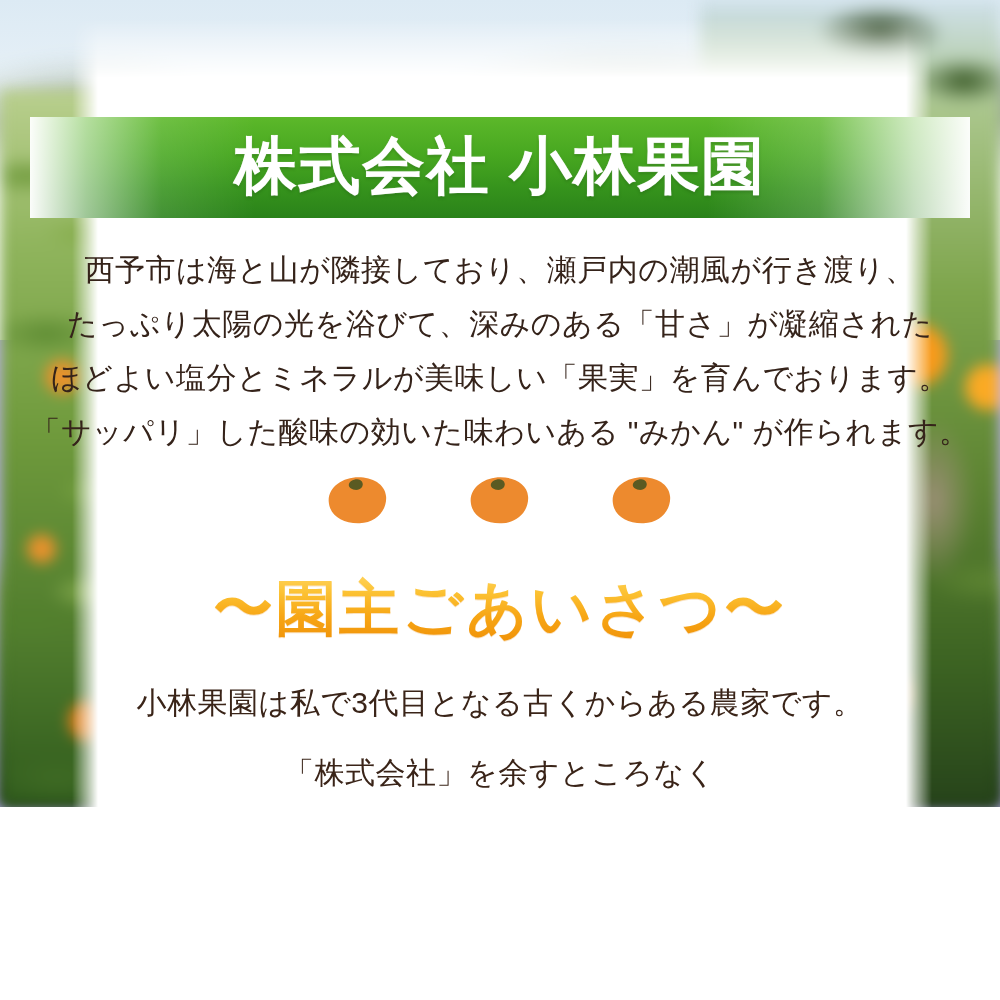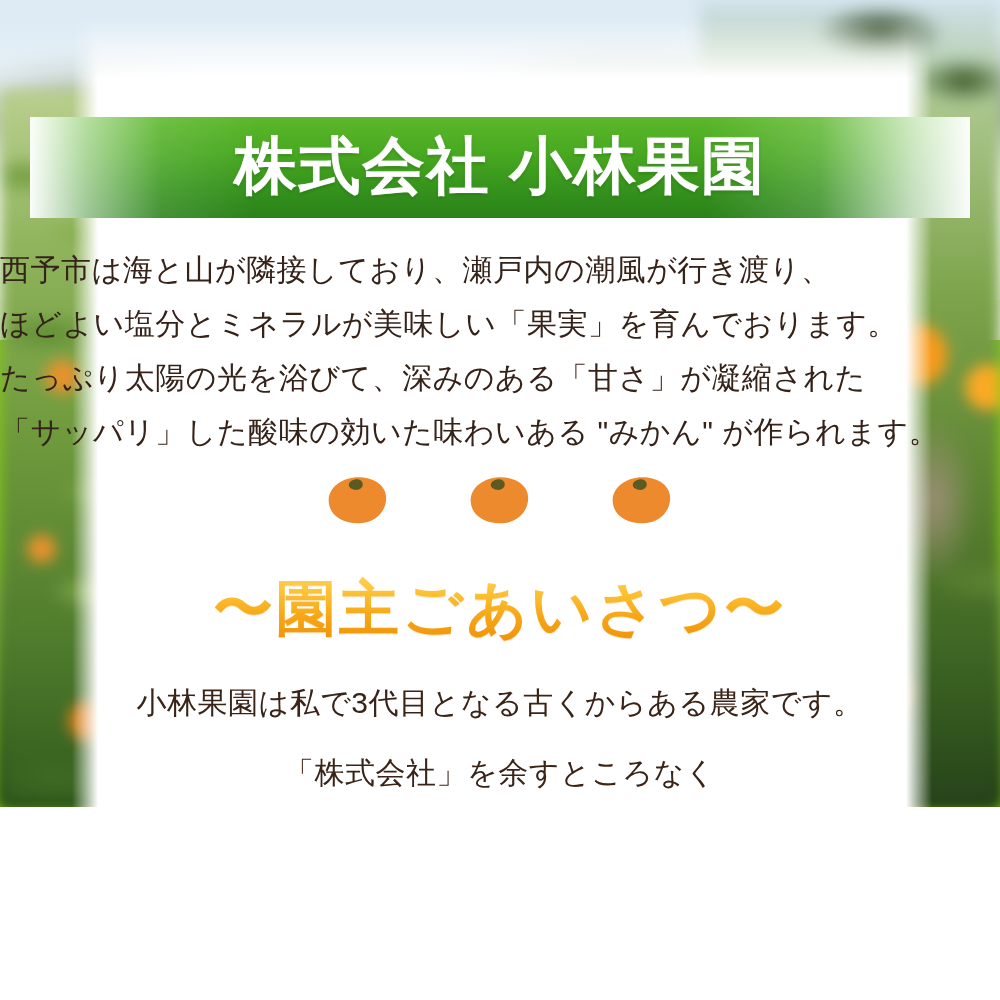--- a/index.html
+++ b/index.html
@@ -8,21 +8,21 @@
     padding: 0;
     background: #ffffff;
   }
 
   .stage {
     position: relative;
     width: 1000px;
     height: 807px;
     overflow: hidden;
     font-family: "Liberation Sans", "DejaVu Sans", sans-serif;
-    background: #84cc16;
+    background: #c4b5fd;
   }
 
   
   .photo-bg {
     position: absolute;
     inset: 0;
     overflow: hidden;
   }
 
   
@@ -187,20 +187,21 @@
       0 0 1px rgba(255,255,255,0.6),
       0 2px 3px rgba(20,70,12,0.28);
     padding-bottom: 4px;
   }
 
   
   .intro {
     position: absolute;
     left: 0; right: 0;
     top: 243px;
+    text-align: center;
     color: #35231a;
     font-size: 30px;
     line-height: 54px;
     letter-spacing: 0.5px;
   }
   .intro p { margin: 0; white-space: nowrap; }
 
   
   .mikan-row {
     position: absolute;
@@ -262,22 +263,22 @@
   <div class="panel"></div>
 
   <div class="content">
 
     <div class="title-banner">
       <div class="title-text">株式会社 小林果園</div>
     </div>
 
     <div class="intro">
       <p>西予市は海と山が隣接しており、瀬戸内の潮風が行き渡り、</p>
+      <p>たっぷり太陽の光を浴びて、深みのある「甘さ」が凝縮された</p>
       <p>ほどよい塩分とミネラルが美味しい「果実」を育んでおります。</p>
-      <p>たっぷり太陽の光を浴びて、深みのある「甘さ」が凝縮された</p>
       <p>「サッパリ」した酸味の効いた味わいある "みかん" が作られます。</p>
     </div>
 
     <div class="mikan-row">
       <svg class="mikan" width="62" height="52" viewBox="0 0 62 52">
         <path d="M31.5 3.2c13.5 0 26.6 6.6 27.6 19.2 1.1 13.8-9.9 26.3-26.4 26.9C15.9 49.9 2.6 41.7 1.7 27.6 0.8 13.2 15.6 3.2 31.5 3.2Z" fill="#ED8A2E"></path>
         <path d="M24.2 7.1c2.6-1.7 6.5-2.4 8.9-1.2 2.6 1.3 3.3 4.3 2.2 6.6-1.2 2.5-4.5 3.8-7.8 3.3-3.4-0.5-5.8-2.6-5.7-5 0.1-1.4 1-2.7 2.4-3.7Z" fill="#5A5A22"></path>
       </svg>
       <svg class="mikan" width="62" height="52" viewBox="0 0 62 52">
         <path d="M31.5 3.2c13.5 0 26.6 6.6 27.6 19.2 1.1 13.8-9.9 26.3-26.4 26.9C15.9 49.9 2.6 41.7 1.7 27.6 0.8 13.2 15.6 3.2 31.5 3.2Z" fill="#ED8A2E"></path>

